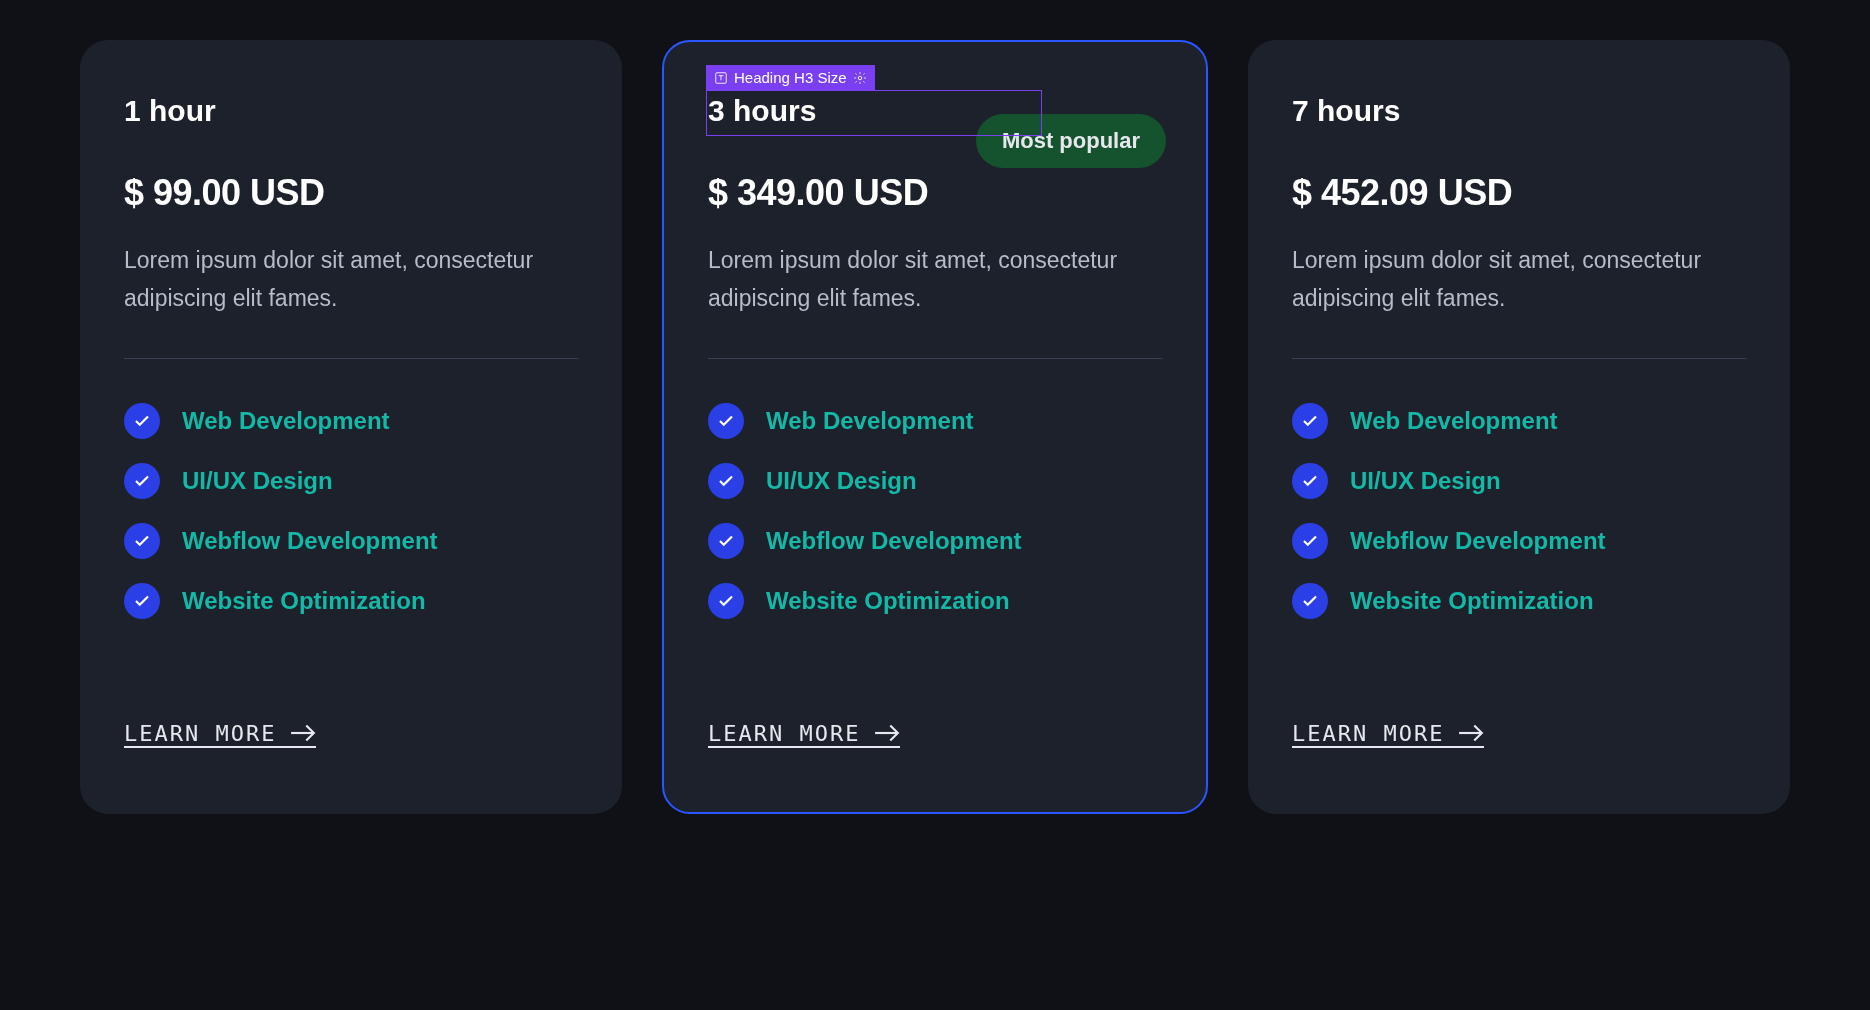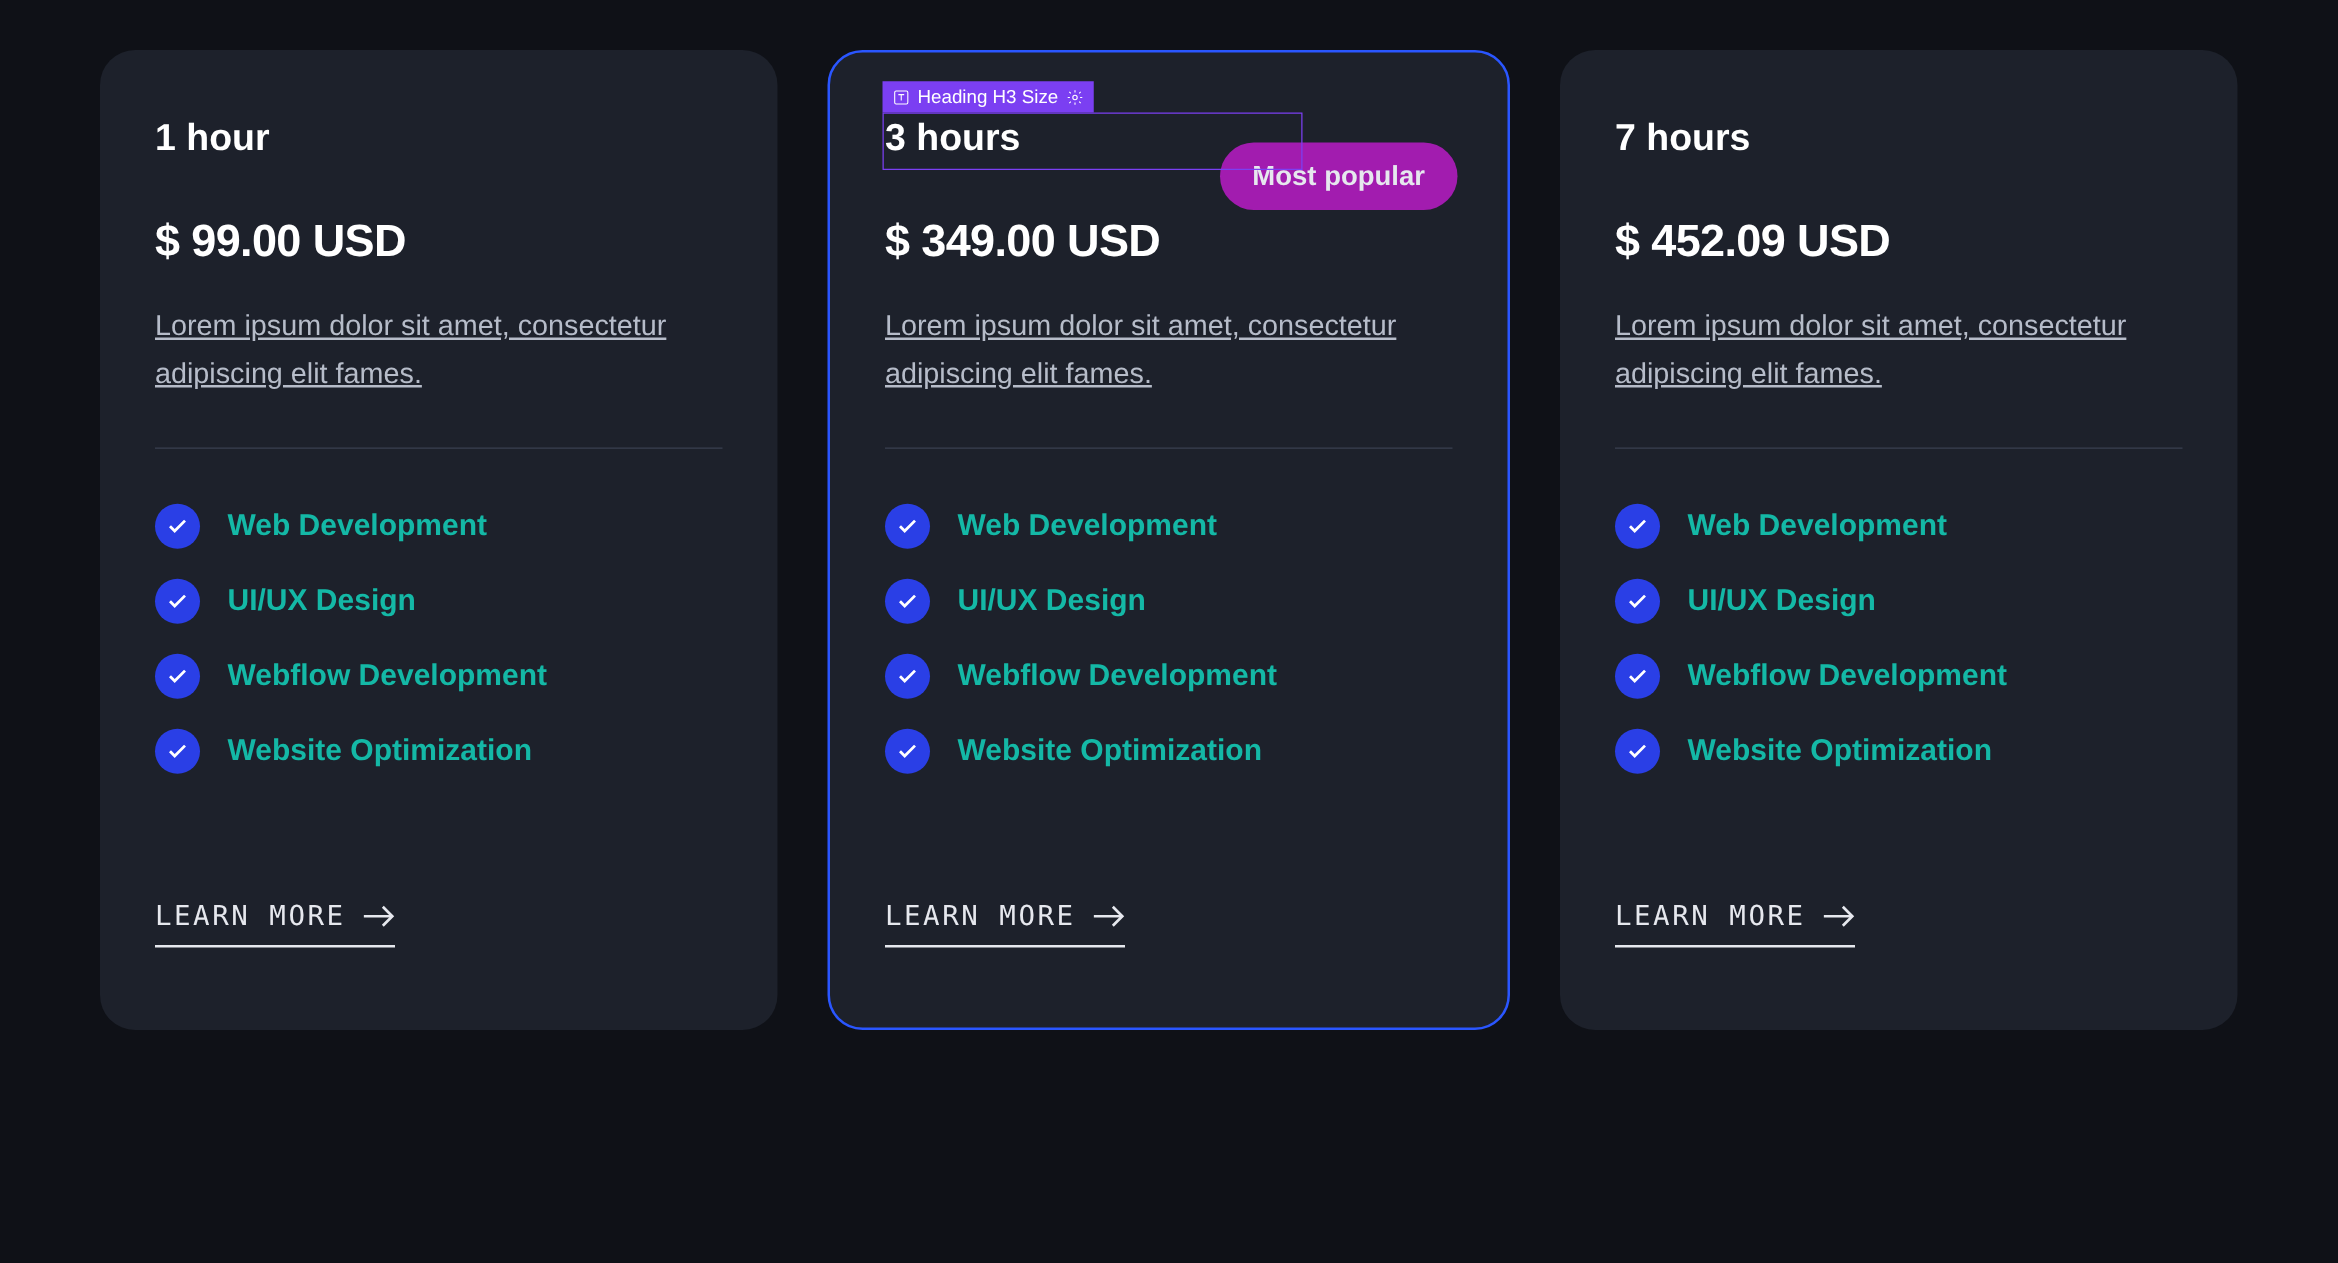--- a/index.html
+++ b/index.html
@@ -27,21 +27,21 @@
     color: #e6e8ee;
   }
   .card.highlight {
     border: 2.5px solid #2a56ff;
     padding-top: 52px;
   }
   .badge {
     position: absolute;
     top: 72px;
     right: 40px;
-    background: #a21caf;
+    background: #14532d;
     color: #e6e8ee;
     font-weight: 600;
     font-size: 22px;
     padding: 14px 26px;
     border-radius: 999px;
   }
   .plan-title {
     font-size: 30px;
     font-weight: 700;
     color: #ffffff;
@@ -52,21 +52,20 @@
     font-weight: 800;
     color: #ffffff;
     margin-bottom: 28px;
     letter-spacing: -0.5px;
   }
   .desc {
     font-size: 23px;
     line-height: 1.65;
     color: #b6bcc9;
     margin-bottom: 40px;
-    text-decoration: underline;
   }
   .divider {
     border: none;
     border-top: 1px solid #3a4051;
     margin-bottom: 44px;
   }
   .features { list-style: none; }
   .feature {
     display: flex;
     align-items: center;
@@ -93,21 +92,20 @@
     display: inline-flex;
     align-items: center;
     gap: 14px;
     margin-top: 78px;
     font-family: ui-monospace, "SFMono-Regular", Menlo, monospace;
     font-size: 22px;
     letter-spacing: 2px;
     color: #e6e8ee;
     text-decoration: none;
     border-bottom: 2px solid #e6e8ee;
-    padding-bottom: 10px;
   }
   .learn-more svg { width: 26px; height: 20px; stroke: #e6e8ee; stroke-width: 2; fill: none; }
 
   
   .editor-select-box {
     position: absolute;
     border: 1px solid #7b3ff2;
     pointer-events: none;
   }
   .editor-tag {

